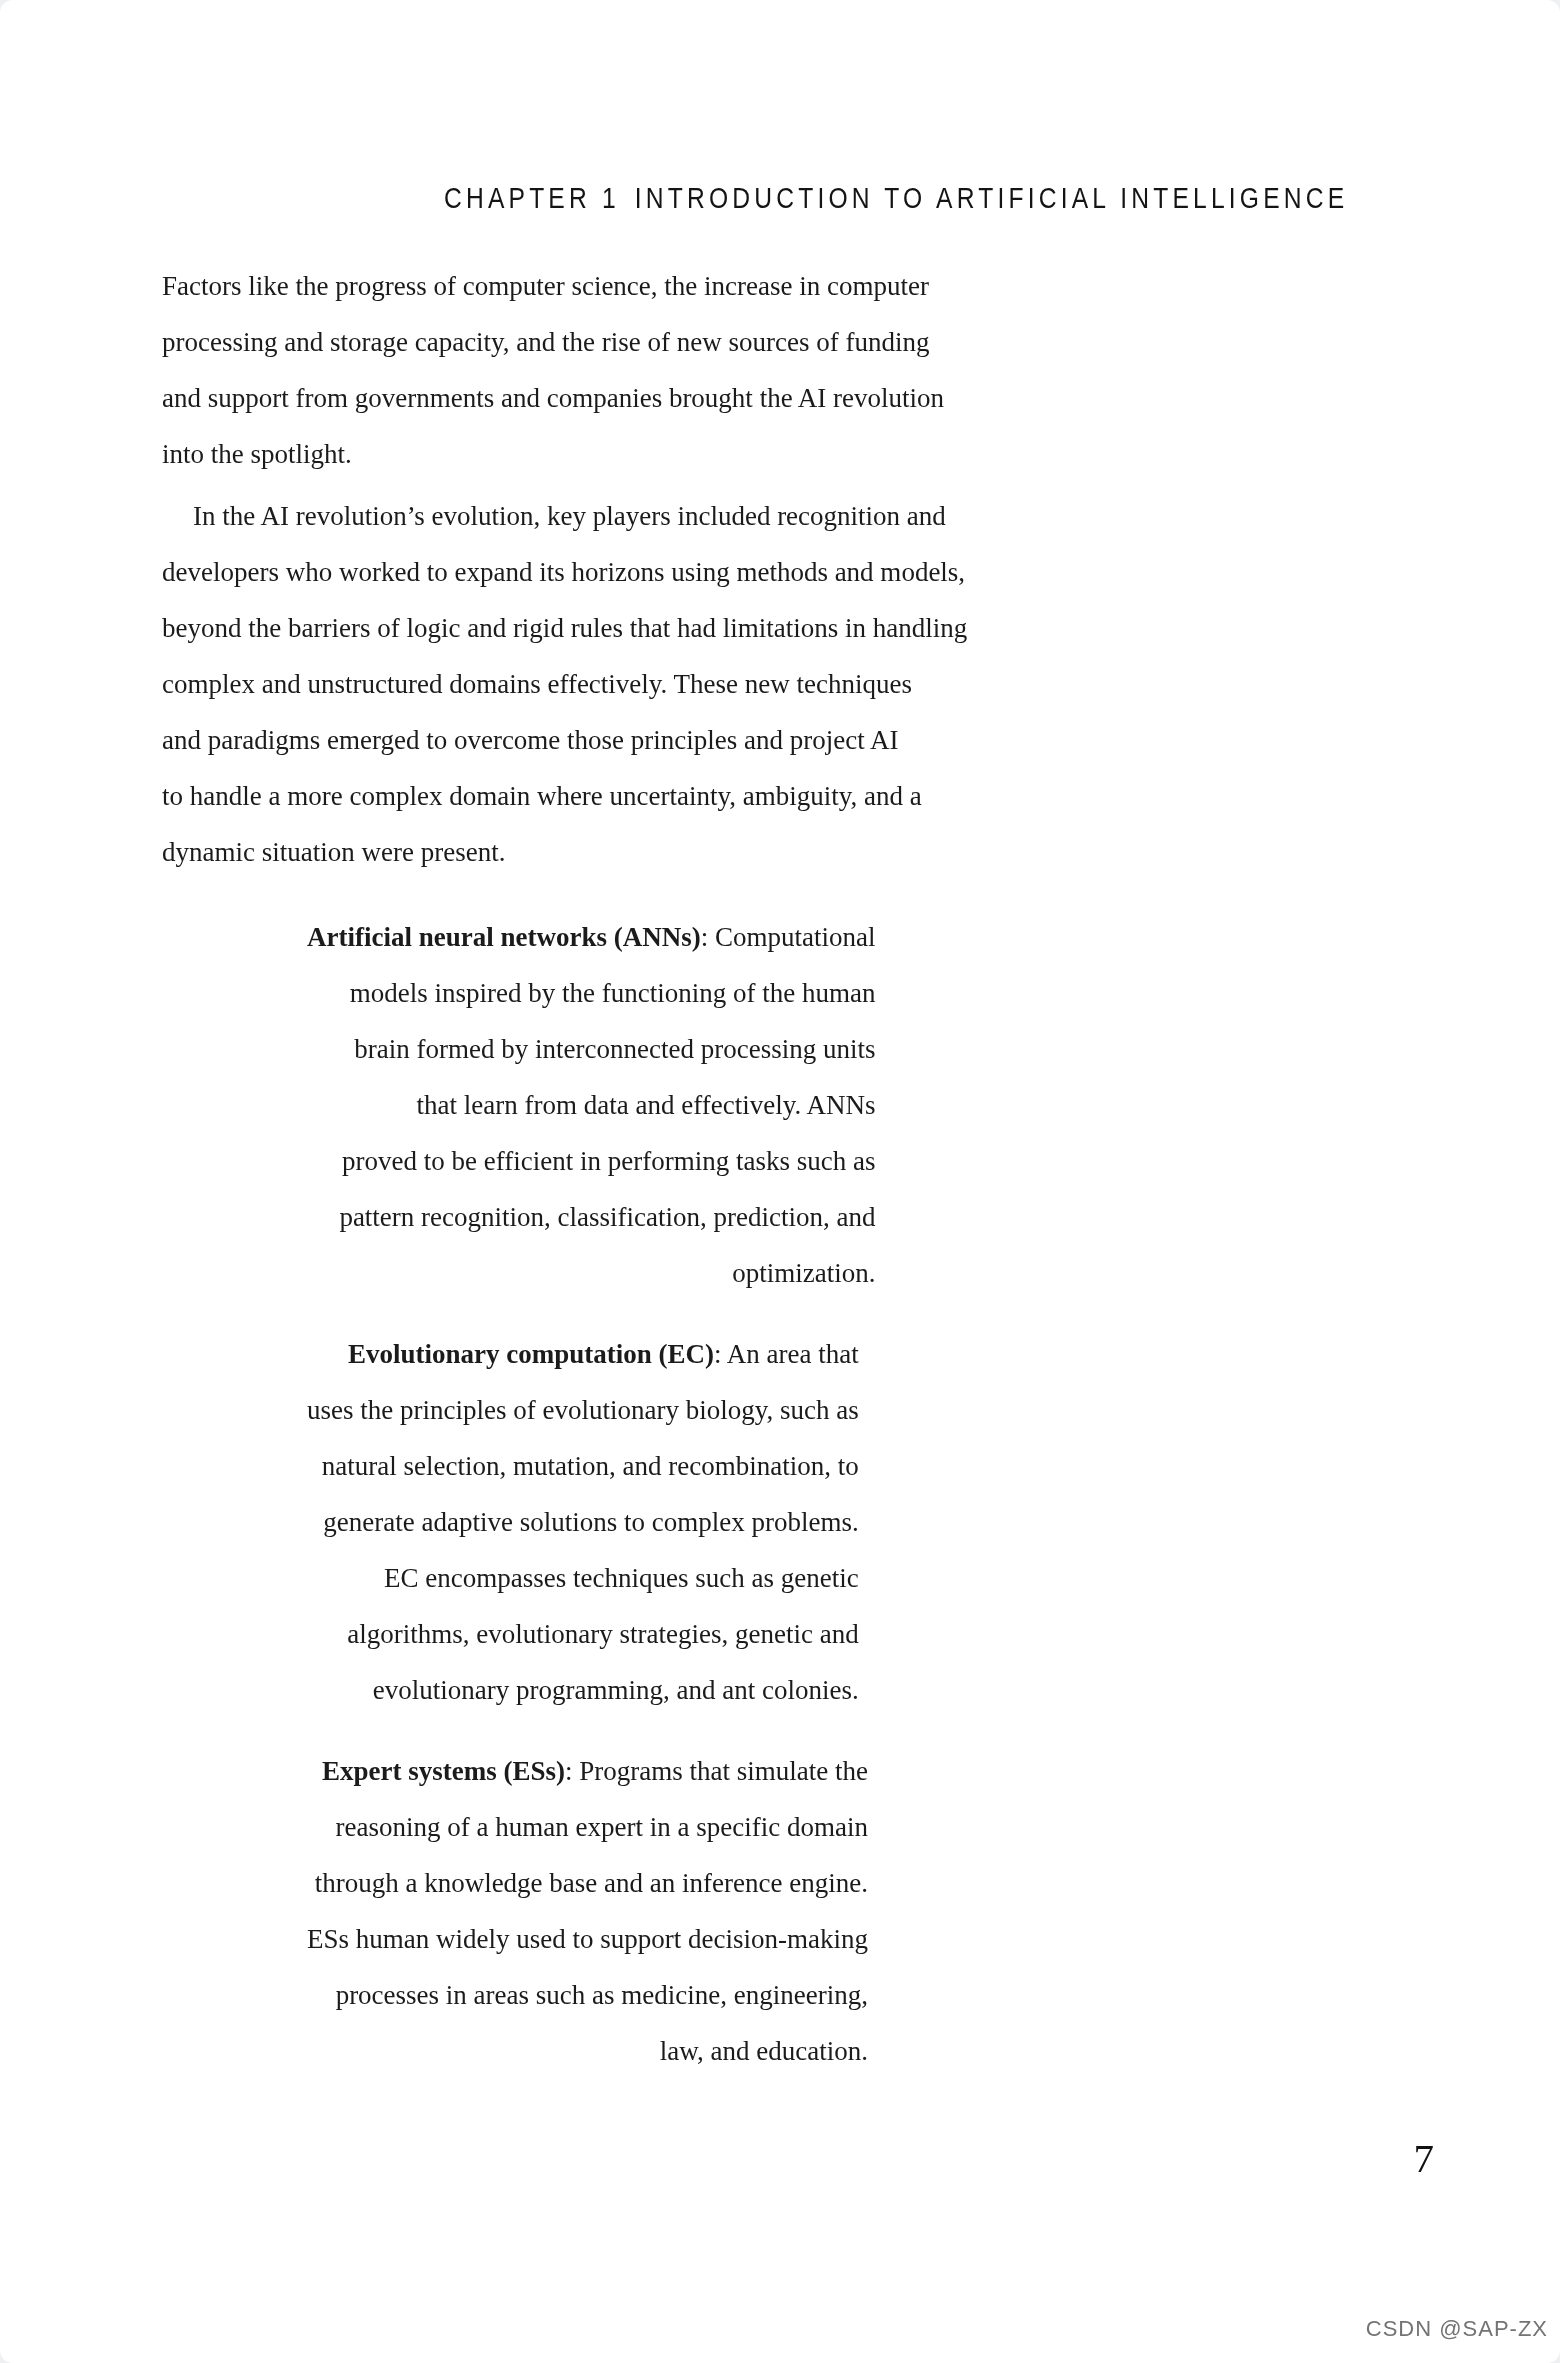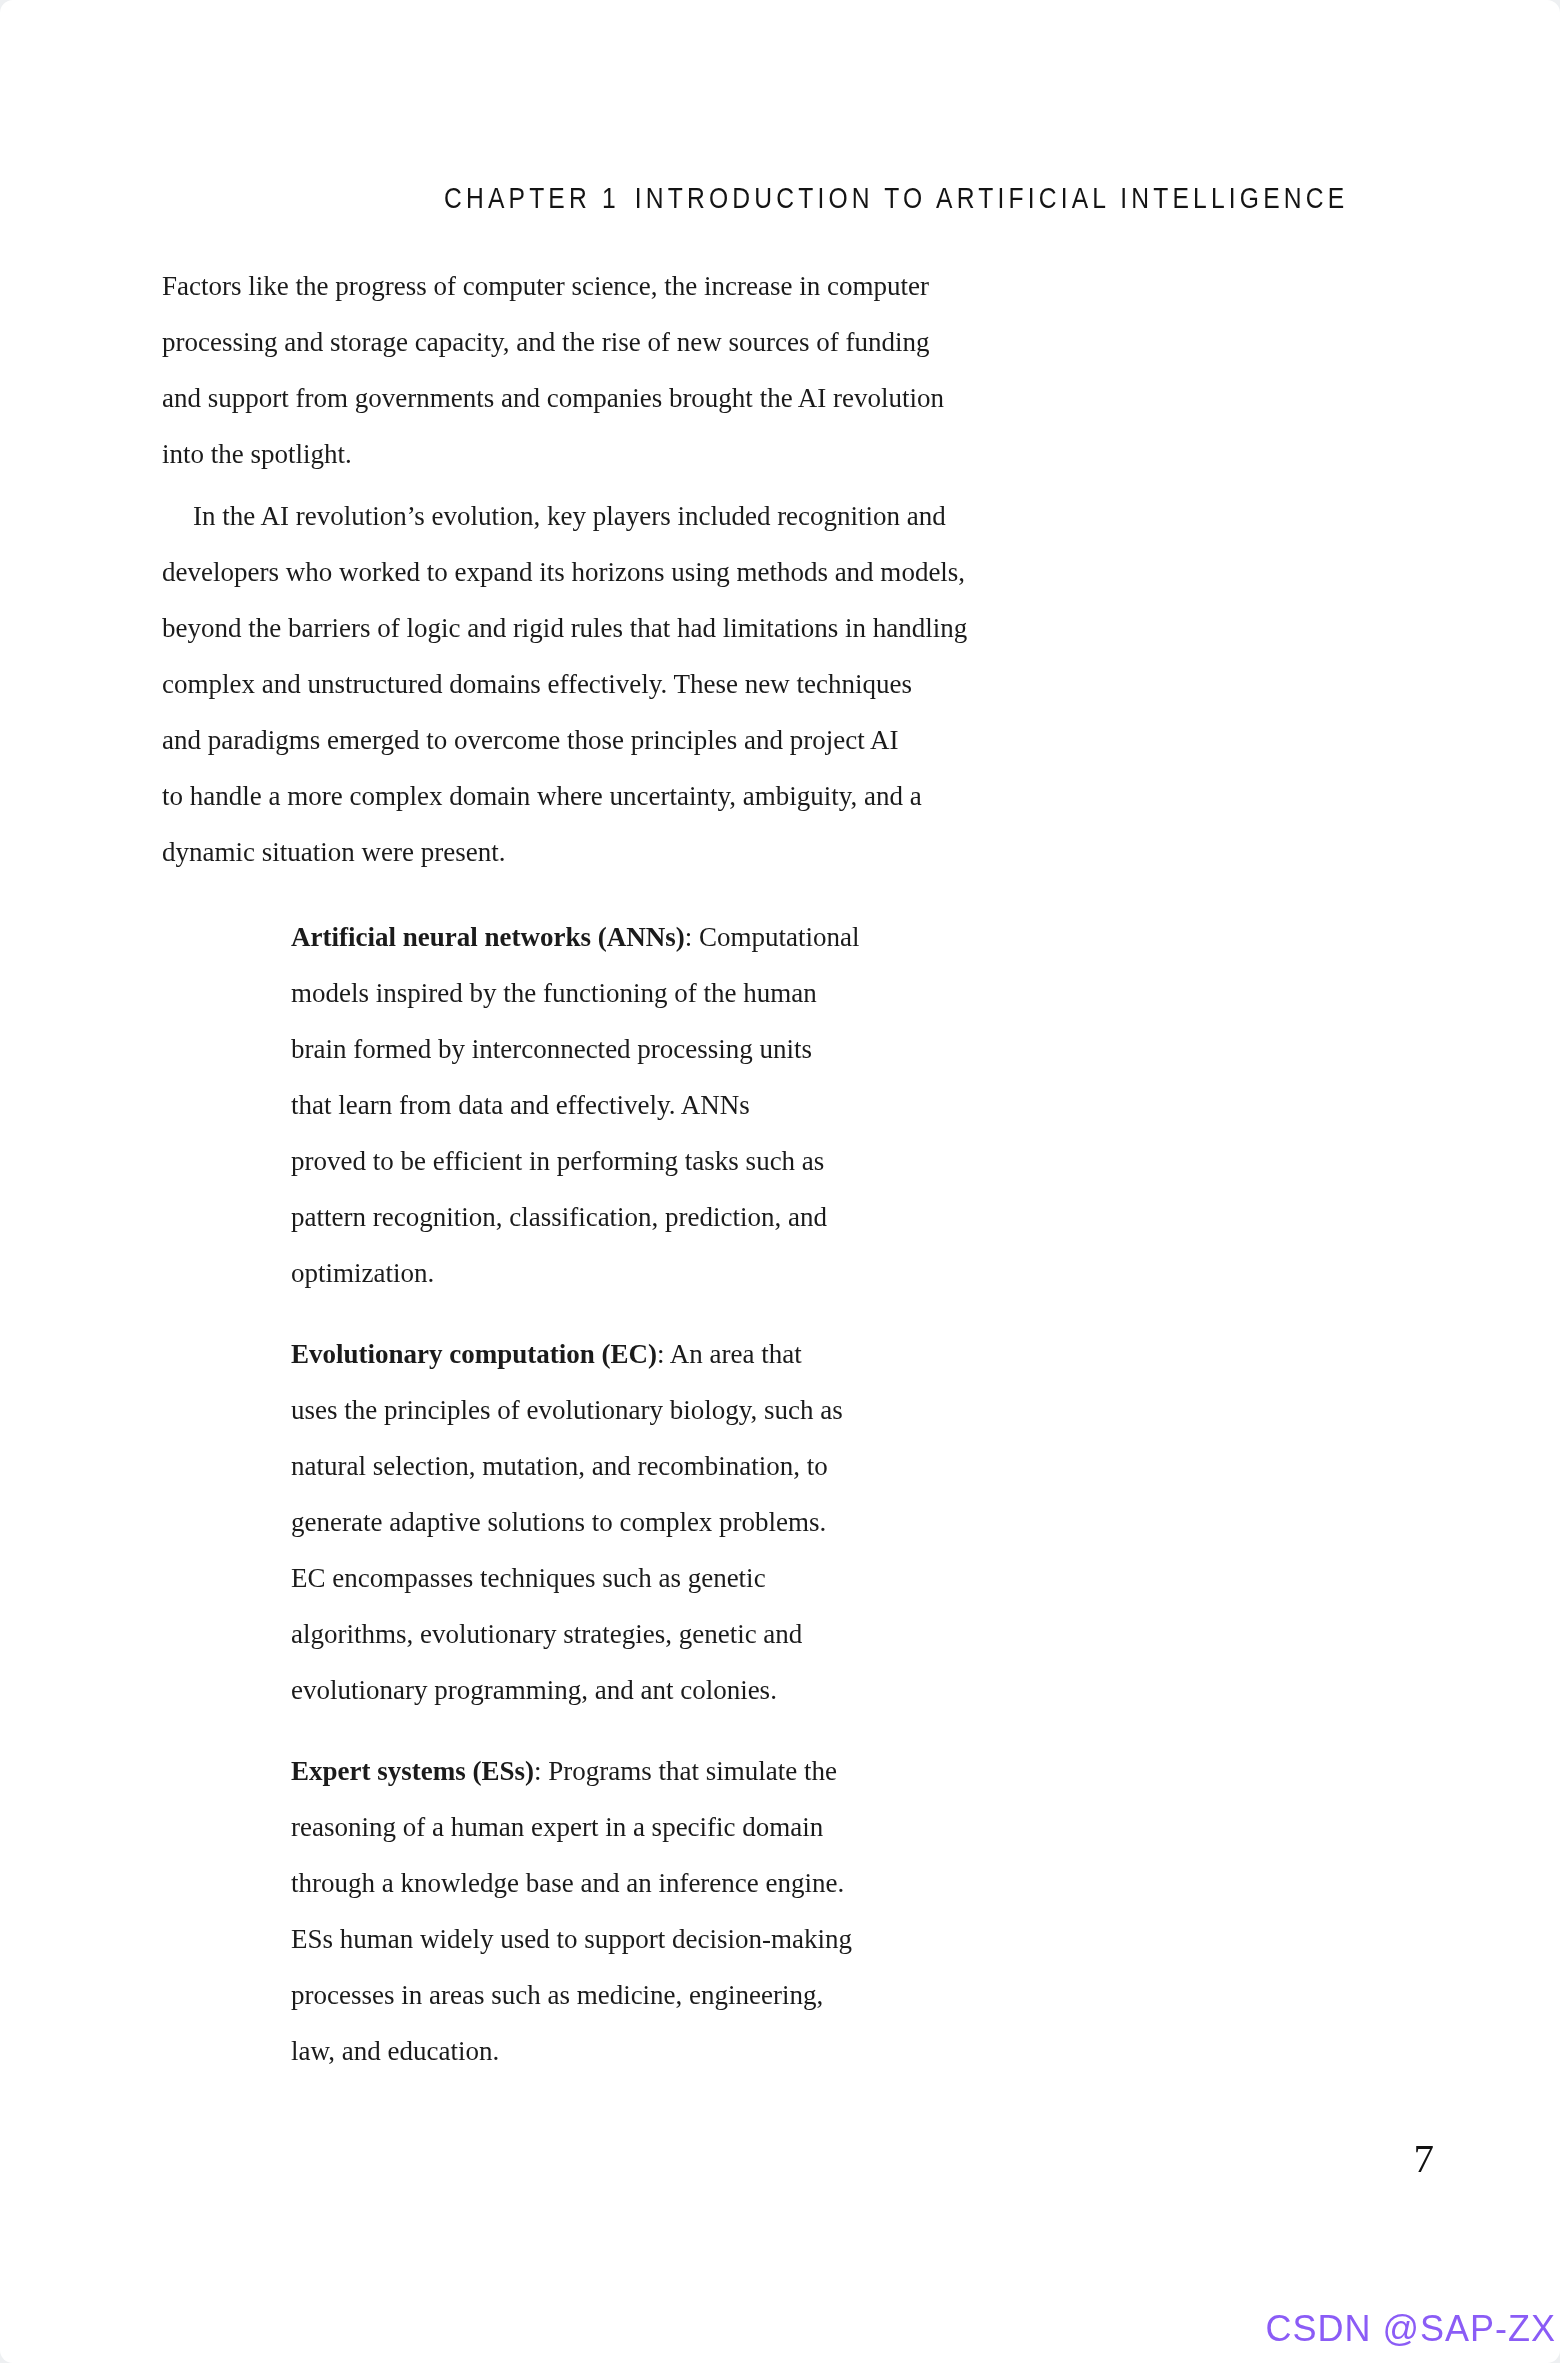--- a/index.html
+++ b/index.html
@@ -46,21 +46,22 @@
   }
   .textblock .line {
     height: 56px;
     line-height: 56px;
     white-space: nowrap;
   }
   .indent-first .line:first-child {
     padding-left: 31px;
   }
   .defblock {
-    left: 291px;
+    left: 307px;
+    text-align: right;
   }
   .term {
     font-weight: bold;
   }
   #para1 { top: 258px; }
   #para2 { top: 488px; }
   #def-ann { top: 909px; }
   #def-ec  { top: 1326px; }
   #def-es  { top: 1743px; }
   
@@ -72,26 +73,26 @@
     text-align: right;
     font-size: 41px;
     line-height: 47px;
     color: #111111;
   }
   
   .watermark {
     position: absolute;
     right: 0px;
     top: 2313px;
-    padding-right: 4px;
+    padding-right: 12px;
     font-family: "Liberation Sans", sans-serif;
-    font-size: 36px;
+    font-size: 22px;
     line-height: 31px;
     letter-spacing: 1px;
-    color: #8b5cf6;
+    color: #737373;
     text-shadow: 1px 1px 0 rgba(255,255,255,0.85);
     white-space: nowrap;
   }
 </style>
 </head>
 <body>
 
 <div class="page">
 
   <div class="running-head">

